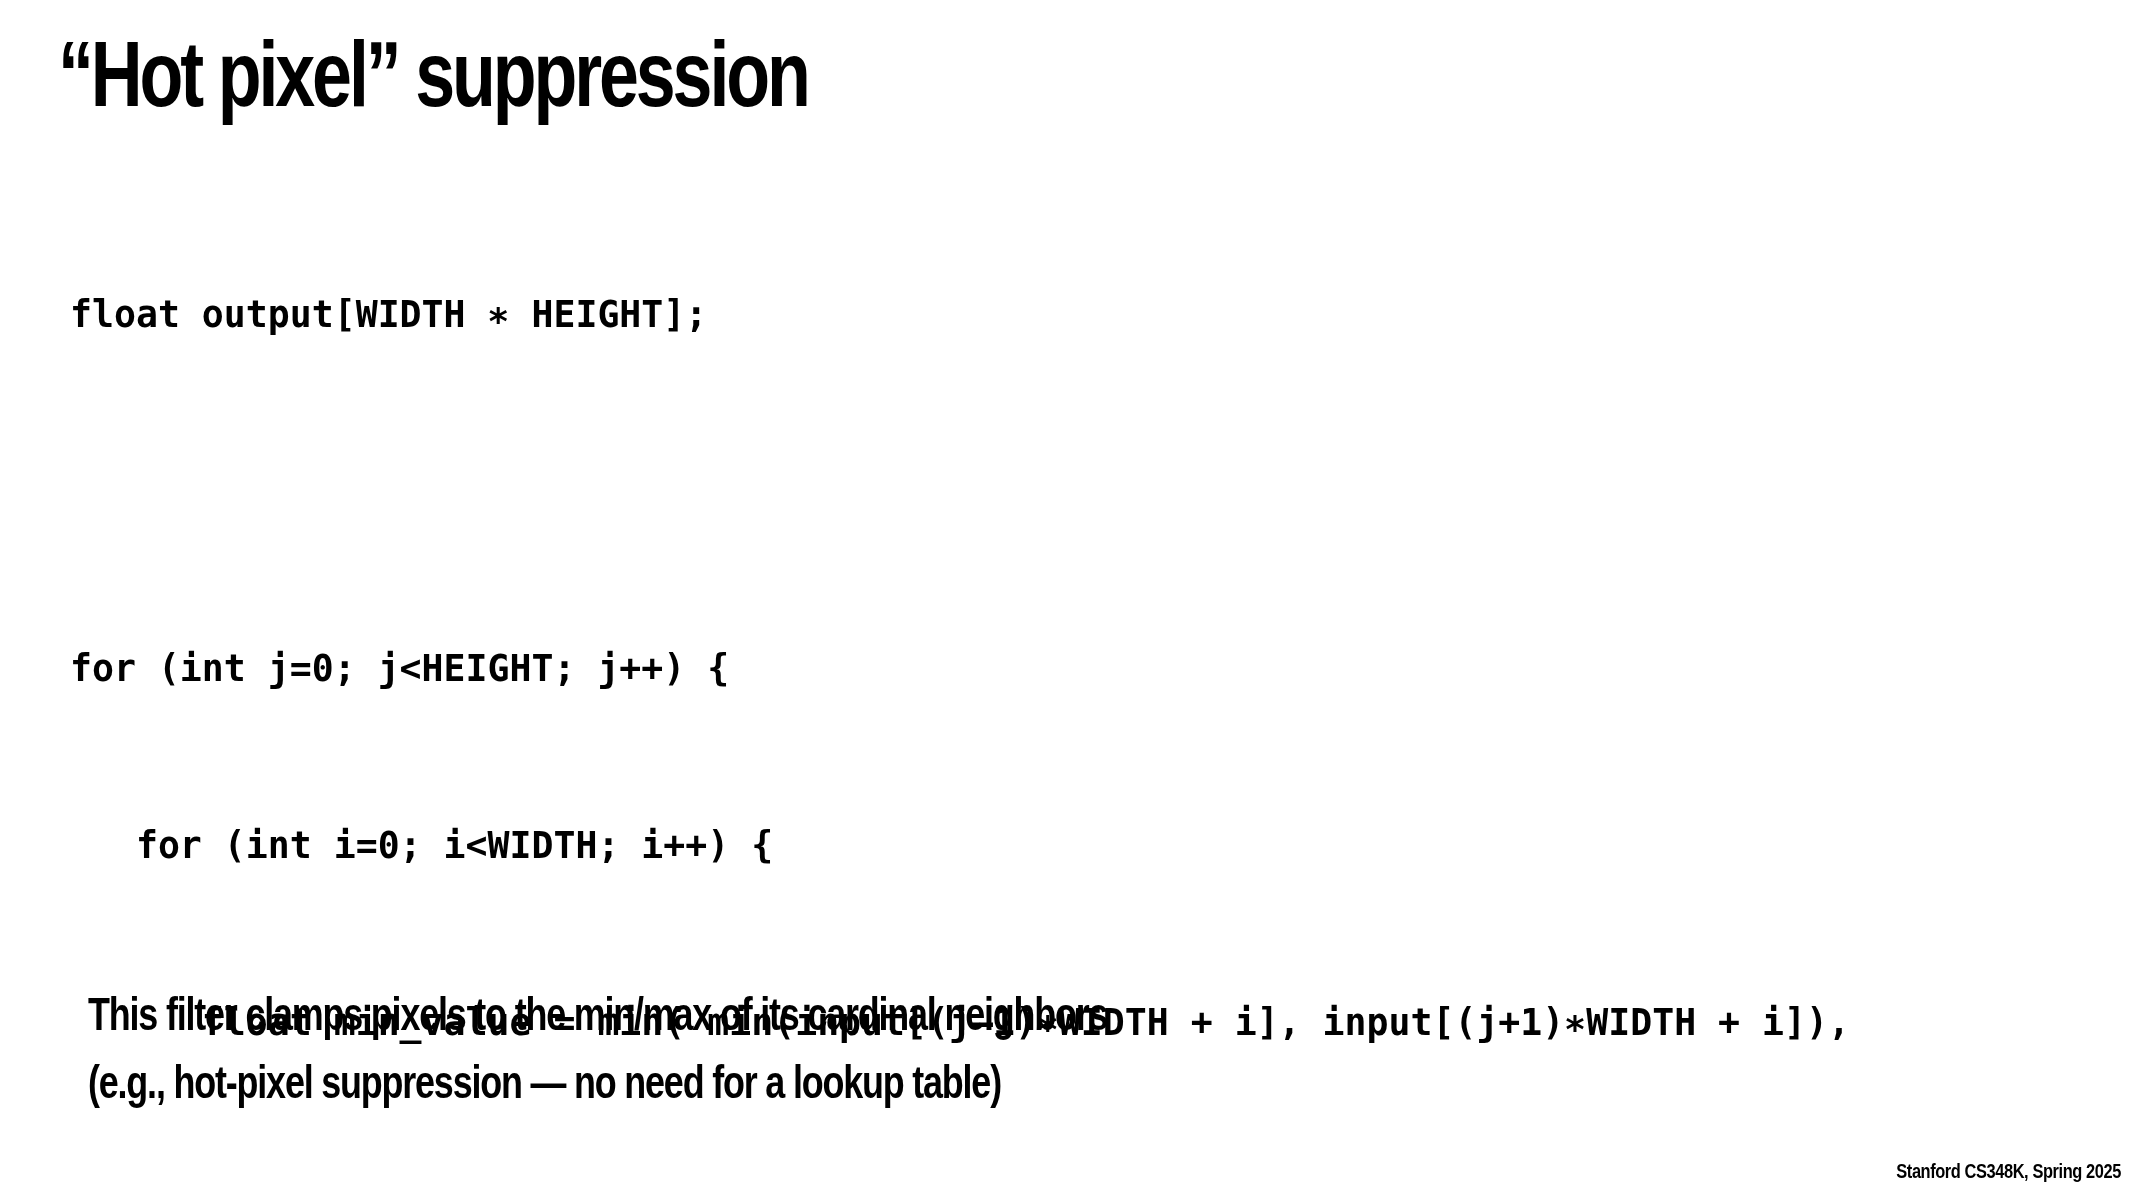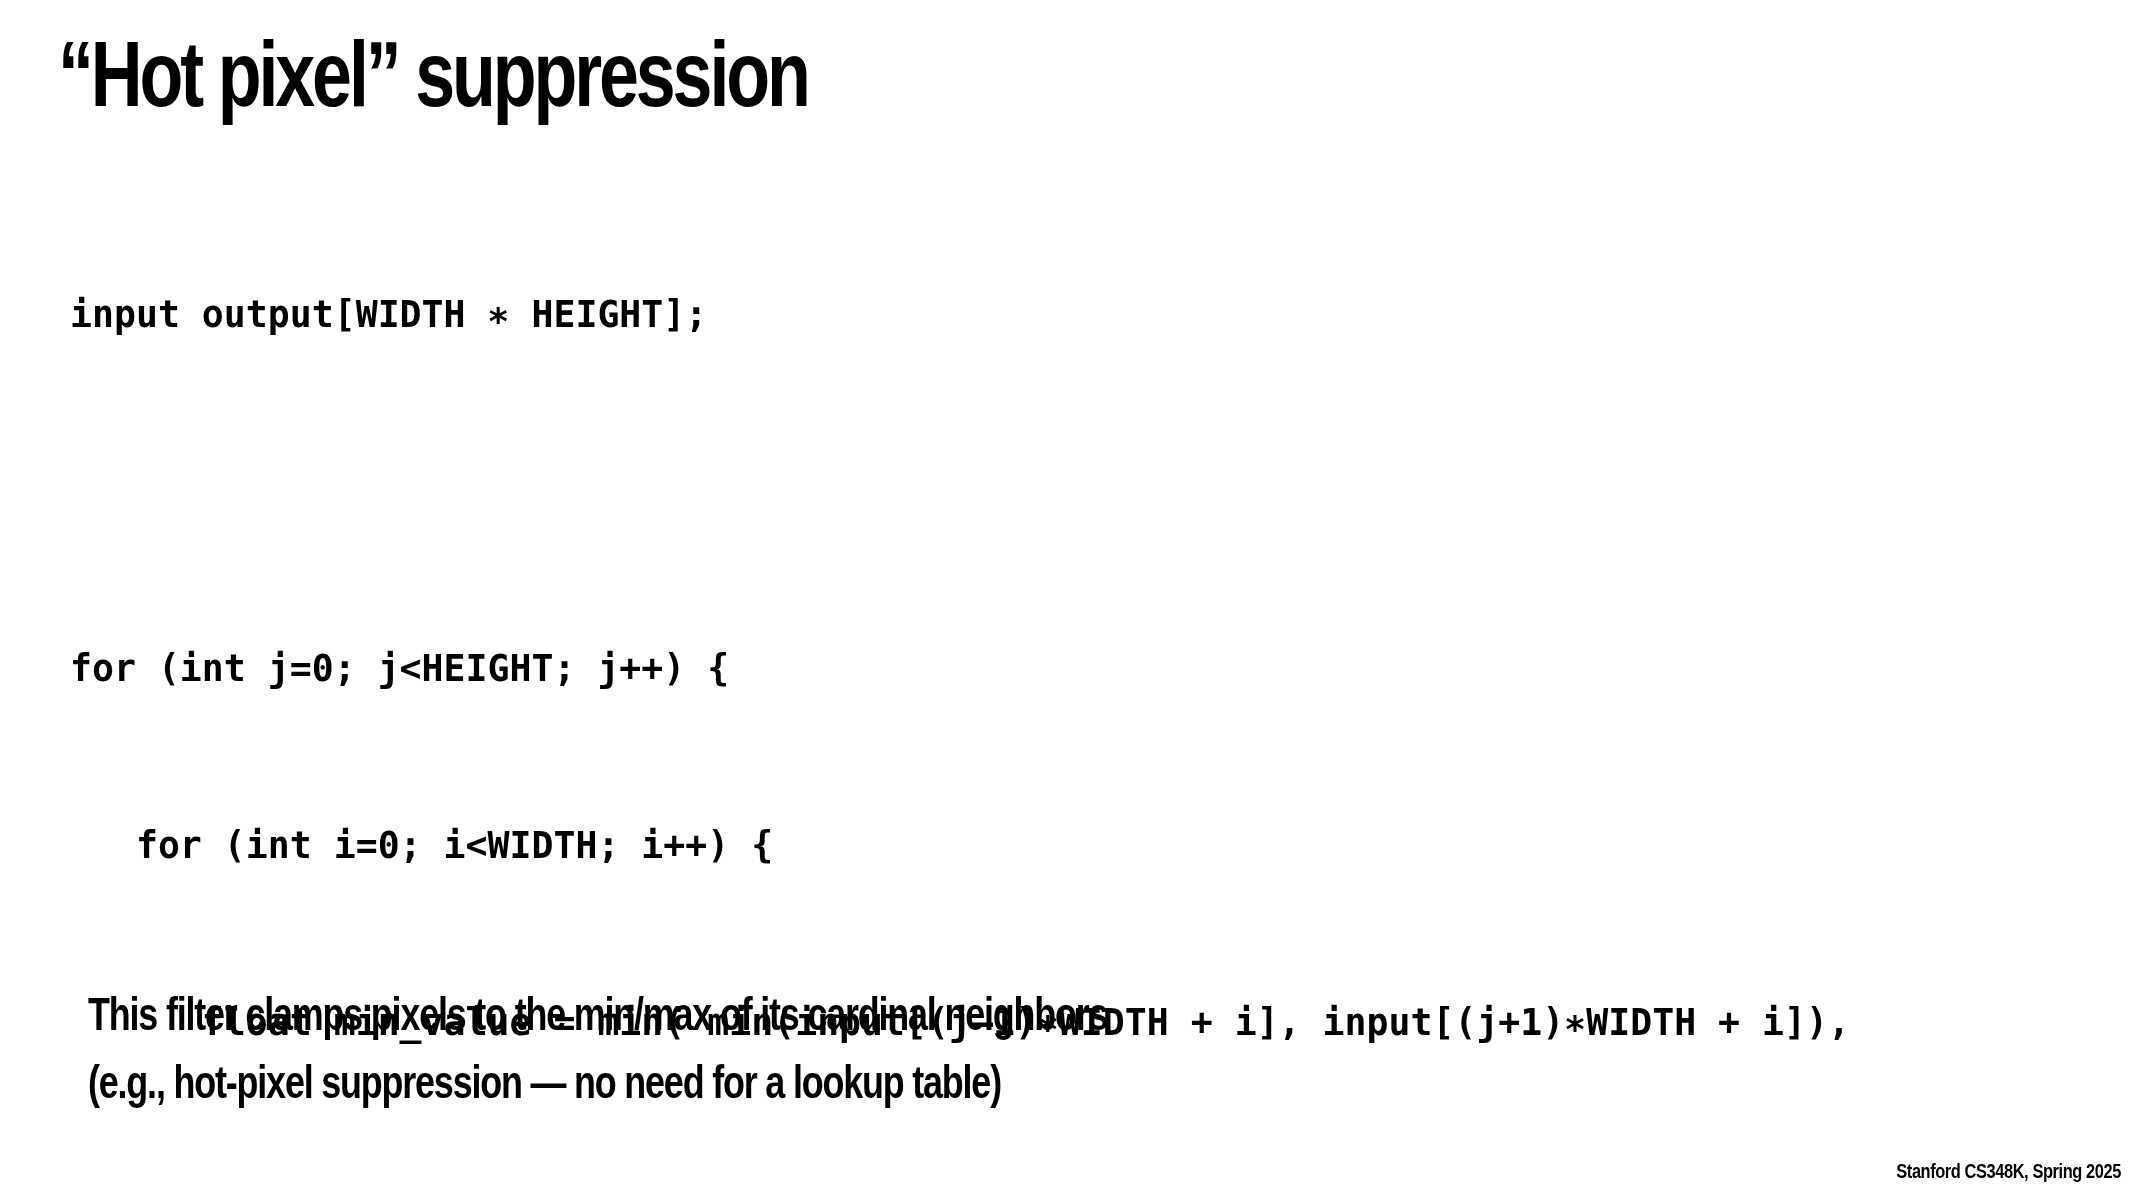--- a/index.html
+++ b/index.html
@@ -71,21 +71,21 @@
       transform-origin: right top;
       white-space: nowrap;
     }
   </style>
 </head>
 <body>
 
 <h1 class="slide-title">“Hot pixel” suppression</h1>
 
 <div class="code-block">
-  <span class="code-line">input output[WIDTH ∗ HEIGHT];</span>
+  <span class="code-line">float output[WIDTH ∗ HEIGHT];</span>
   <span class="code-line"></span>
   <span class="code-line">for (int j=0; j&lt;HEIGHT; j++) {</span>
   <span class="code-line">   for (int i=0; i&lt;WIDTH; i++) {</span>
   <span class="code-line">      float min_value = min( min(input[(j–1)∗WIDTH + i], input[(j+1)∗WIDTH + i]),</span>
   
   
   
   
   
   

